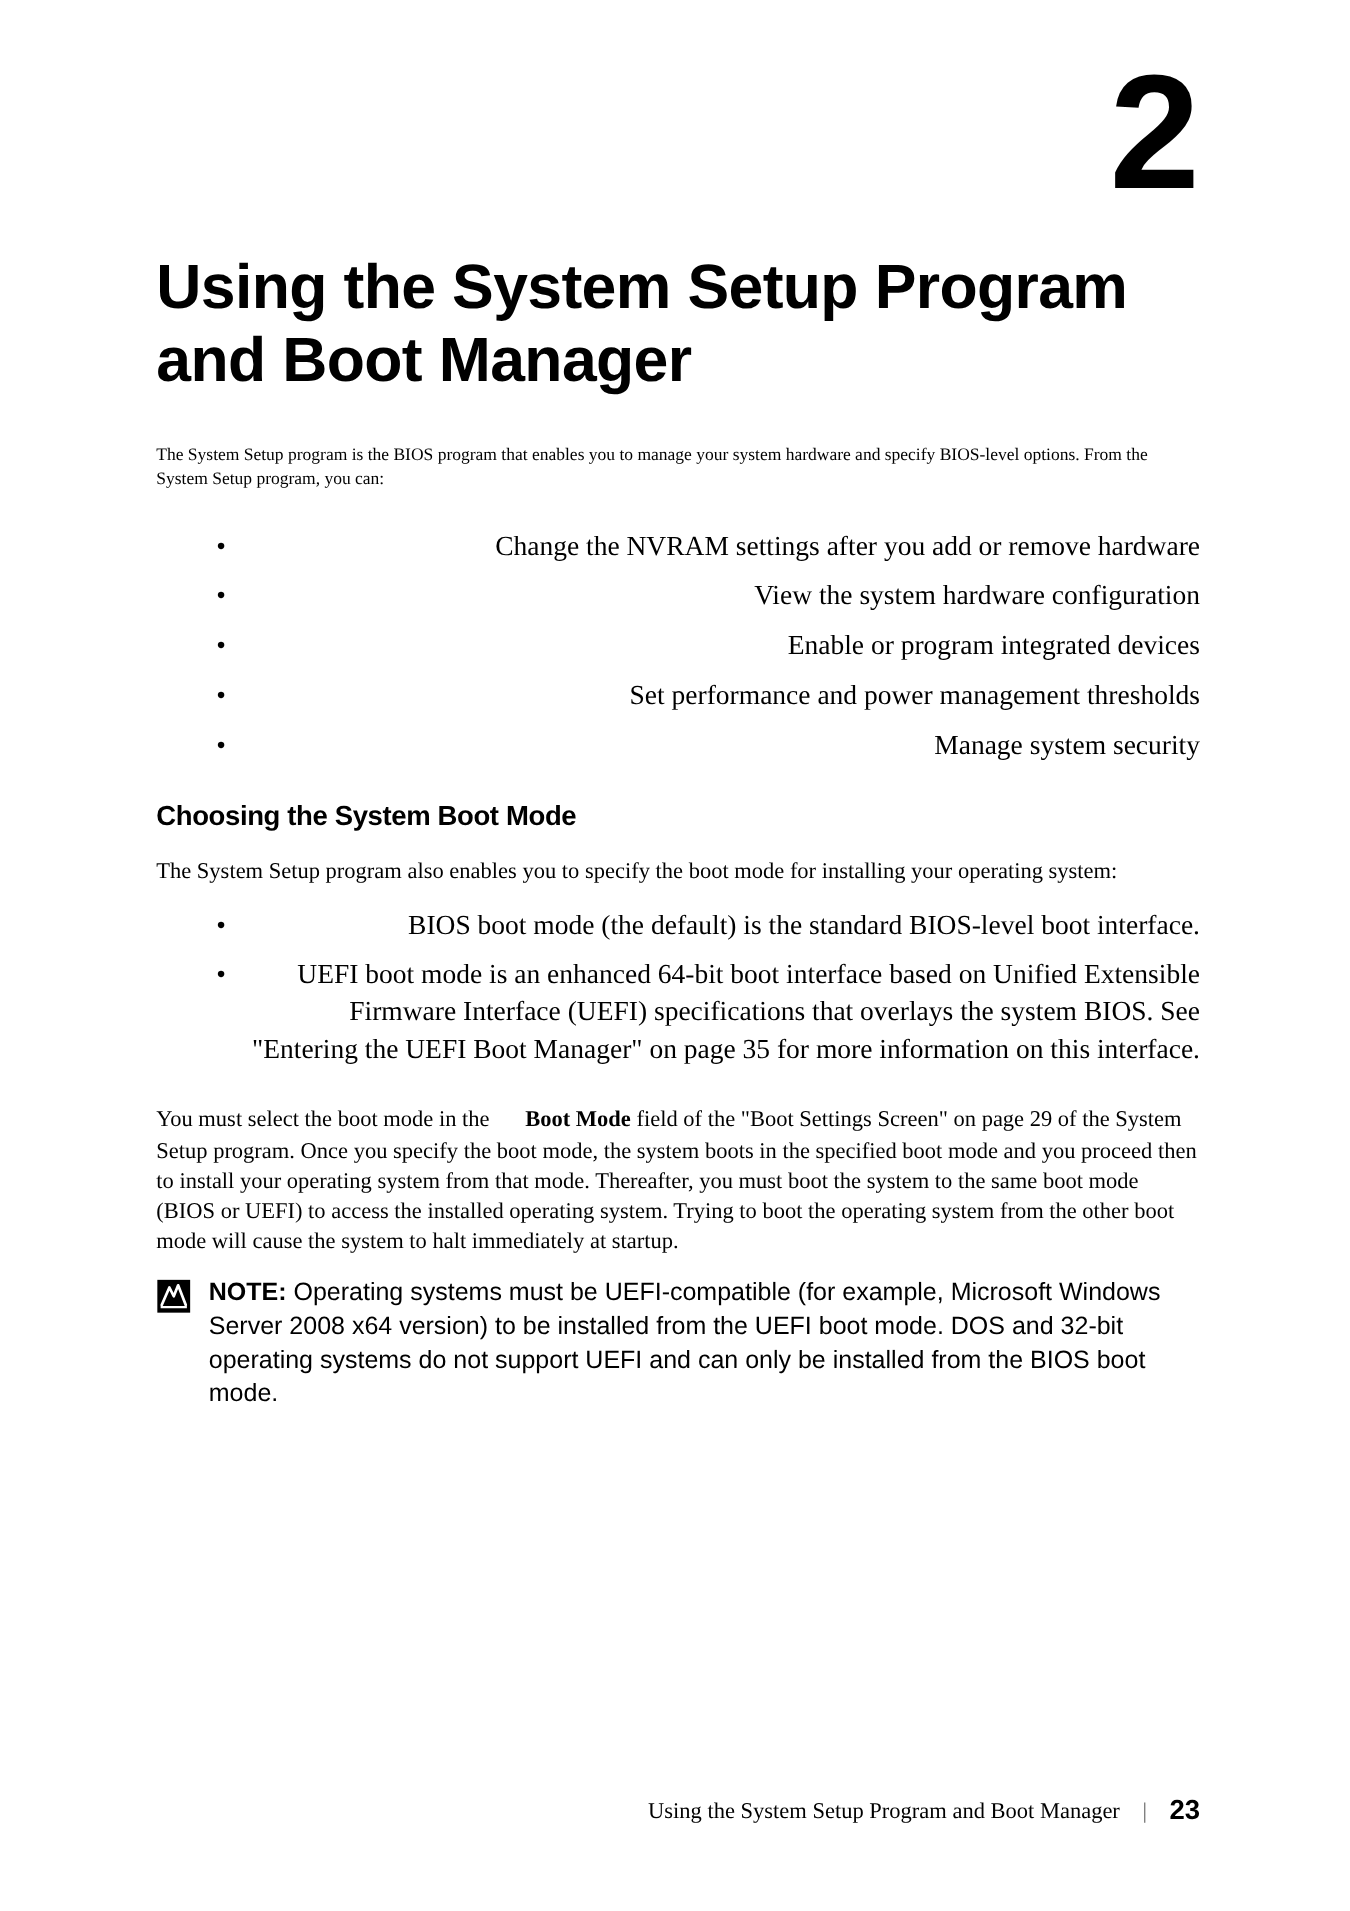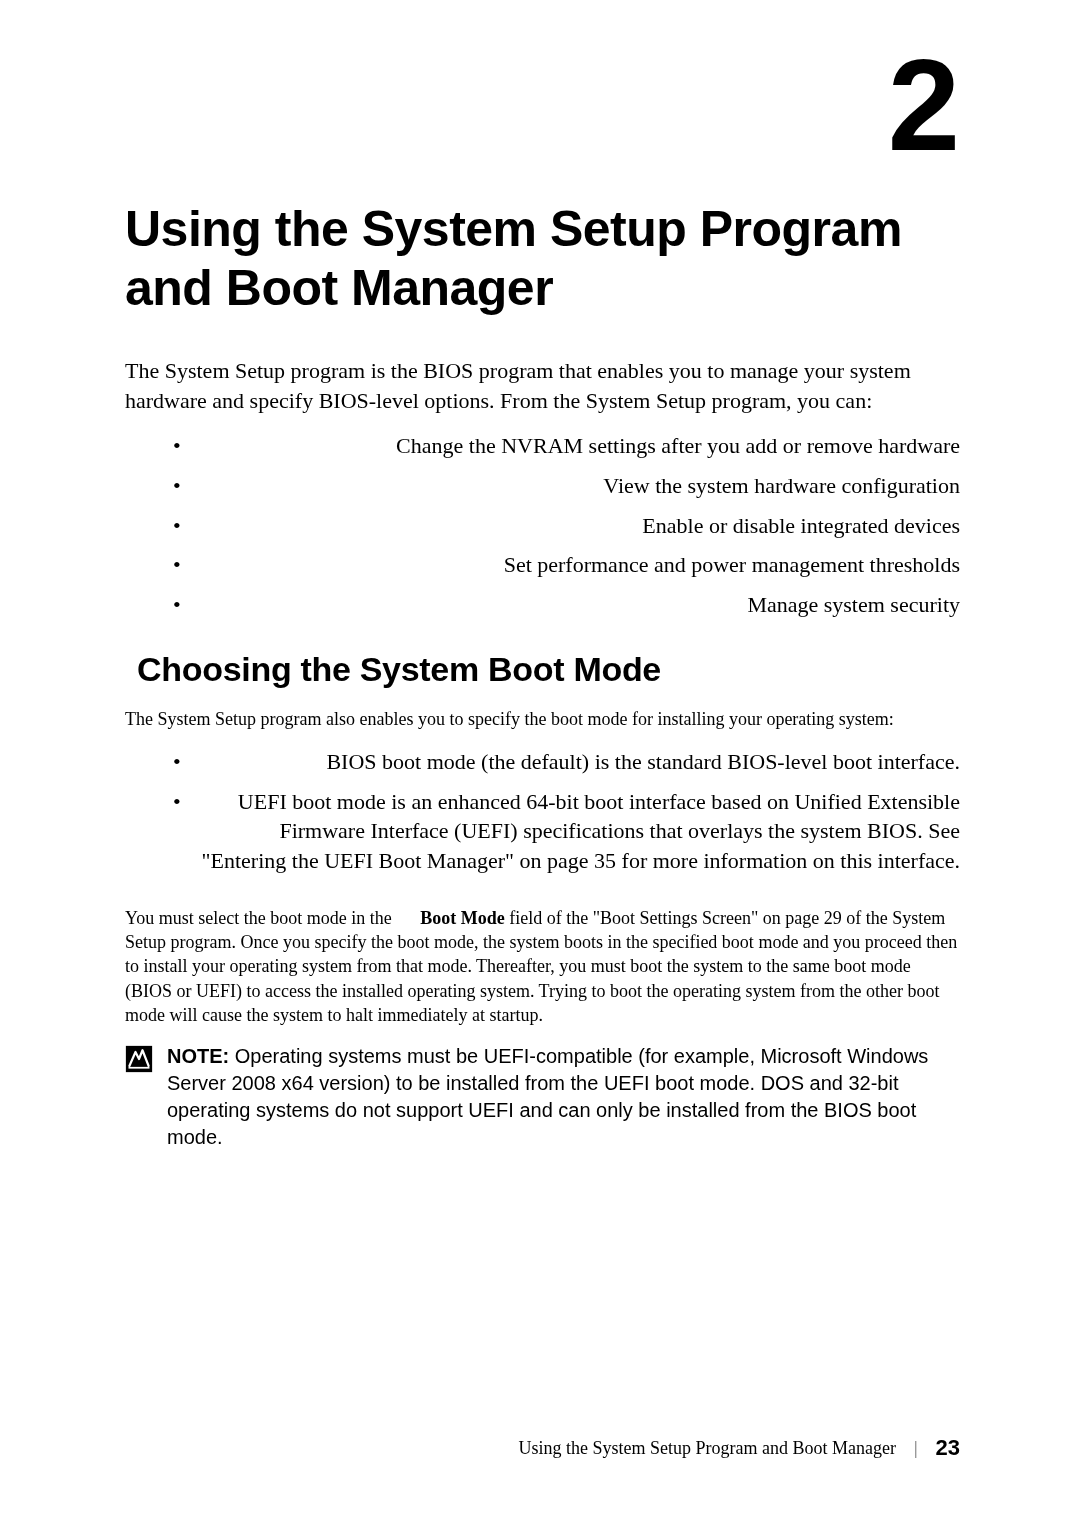--- a/index.html
+++ b/index.html
@@ -1,24 +1,24 @@
 <!DOCTYPE html>
 <html><head>
 <meta charset="utf-8">
 <style>
   * { margin: 0; padding: 0; box-sizing: border-box; }
   html, body { width: 1080px; height: 1529px; background: #fff; font-family: Georgia, "Times New Roman", serif; color: #000; }
   .page { width: 1080px; height: 1529px; position: relative; padding: 60px 120px 60px 125px; }
   .chapnum { position: absolute; top: 40px; right: 120px; font-family: "Arial Black", Arial, sans-serif; font-weight: 900; font-size: 130px; color: #000; line-height: 1; }
   .title { font-family: Arial, Helvetica, sans-serif; font-weight: 900; font-size: 50px; line-height: 1.18; margin-top: 140px; margin-bottom: 38px; letter-spacing: -0.5px; }
-  .intro { font-size: 22px; line-height: 1.35; margin-bottom: 16px; }
+  .intro { font-size: 14px; line-height: 1.35; margin-bottom: 28px; }
   ul.bullets { list-style: none; margin: 0 0 30px 48px; }
   ul.bullets li { position: relative; font-size: 22px; line-height: 1.35; padding-left: 28px; margin-bottom: 10px; text-align: right; }
   ul.bullets li::before { content: "•"; position: absolute; left: 0; top: 0; font-size: 22px; }
-  .section { font-family: Arial, Helvetica, sans-serif; font-weight: 900; font-size: 34px; margin: 10px 0 18px 12px; letter-spacing: -0.3px; }
+  .section { font-family: Arial, Helvetica, sans-serif; font-weight: 900; font-size: 22px; margin: 10px 0 18px 0; letter-spacing: -0.3px; }
   .body { font-size: 18px; line-height: 1.35; margin-bottom: 16px; }
   .bold { font-weight: bold; margin-left: 24px; }
   .note-row { display: flex; align-items: flex-start; gap: 14px; margin-top: 12px; }
   .note-icon { width: 28px; height: 28px; flex: 0 0 28px; margin-top: 2px; }
   .note-text { font-family: Arial, Helvetica, sans-serif; font-size: 20px; line-height: 1.35; }
   .note-label { font-weight: 900; text-align: center; }
   .footer { position: absolute; bottom: 68px; right: 120px; display: flex; align-items: center; gap: 18px; font-size: 18px; }
   .footer-title { font-family: Georgia, serif; }
   .footer-sep { color: #666; }
   .footer-page { font-family: Arial, Helvetica, sans-serif; font-weight: 700; font-size: 22px; }
@@ -30,21 +30,21 @@
 
   <div class="chapnum">2</div>
 
   <h1 class="title">Using the System Setup Program and Boot Manager</h1>
 
   <p class="intro">The System Setup program is the BIOS program that enables you to manage your system hardware and specify BIOS-level options. From the System Setup program, you can:</p>
 
   <ul class="bullets">
     <li>Change the NVRAM settings after you add or remove hardware</li>
     <li>View the system hardware configuration</li>
-    <li>Enable or disable integrated devices</li>
+    <li>Enable or program integrated devices</li>
     <li>Set performance and power management thresholds</li>
     <li>Manage system security</li>
   </ul>
 
   <h2 class="section">Choosing the System Boot Mode</h2>
 
   <p class="body">The System Setup program also enables you to specify the boot mode for installing your operating system:</p>
 
   <ul class="bullets">
     <li>BIOS boot mode (the default) is the standard BIOS-level boot interface.</li>

